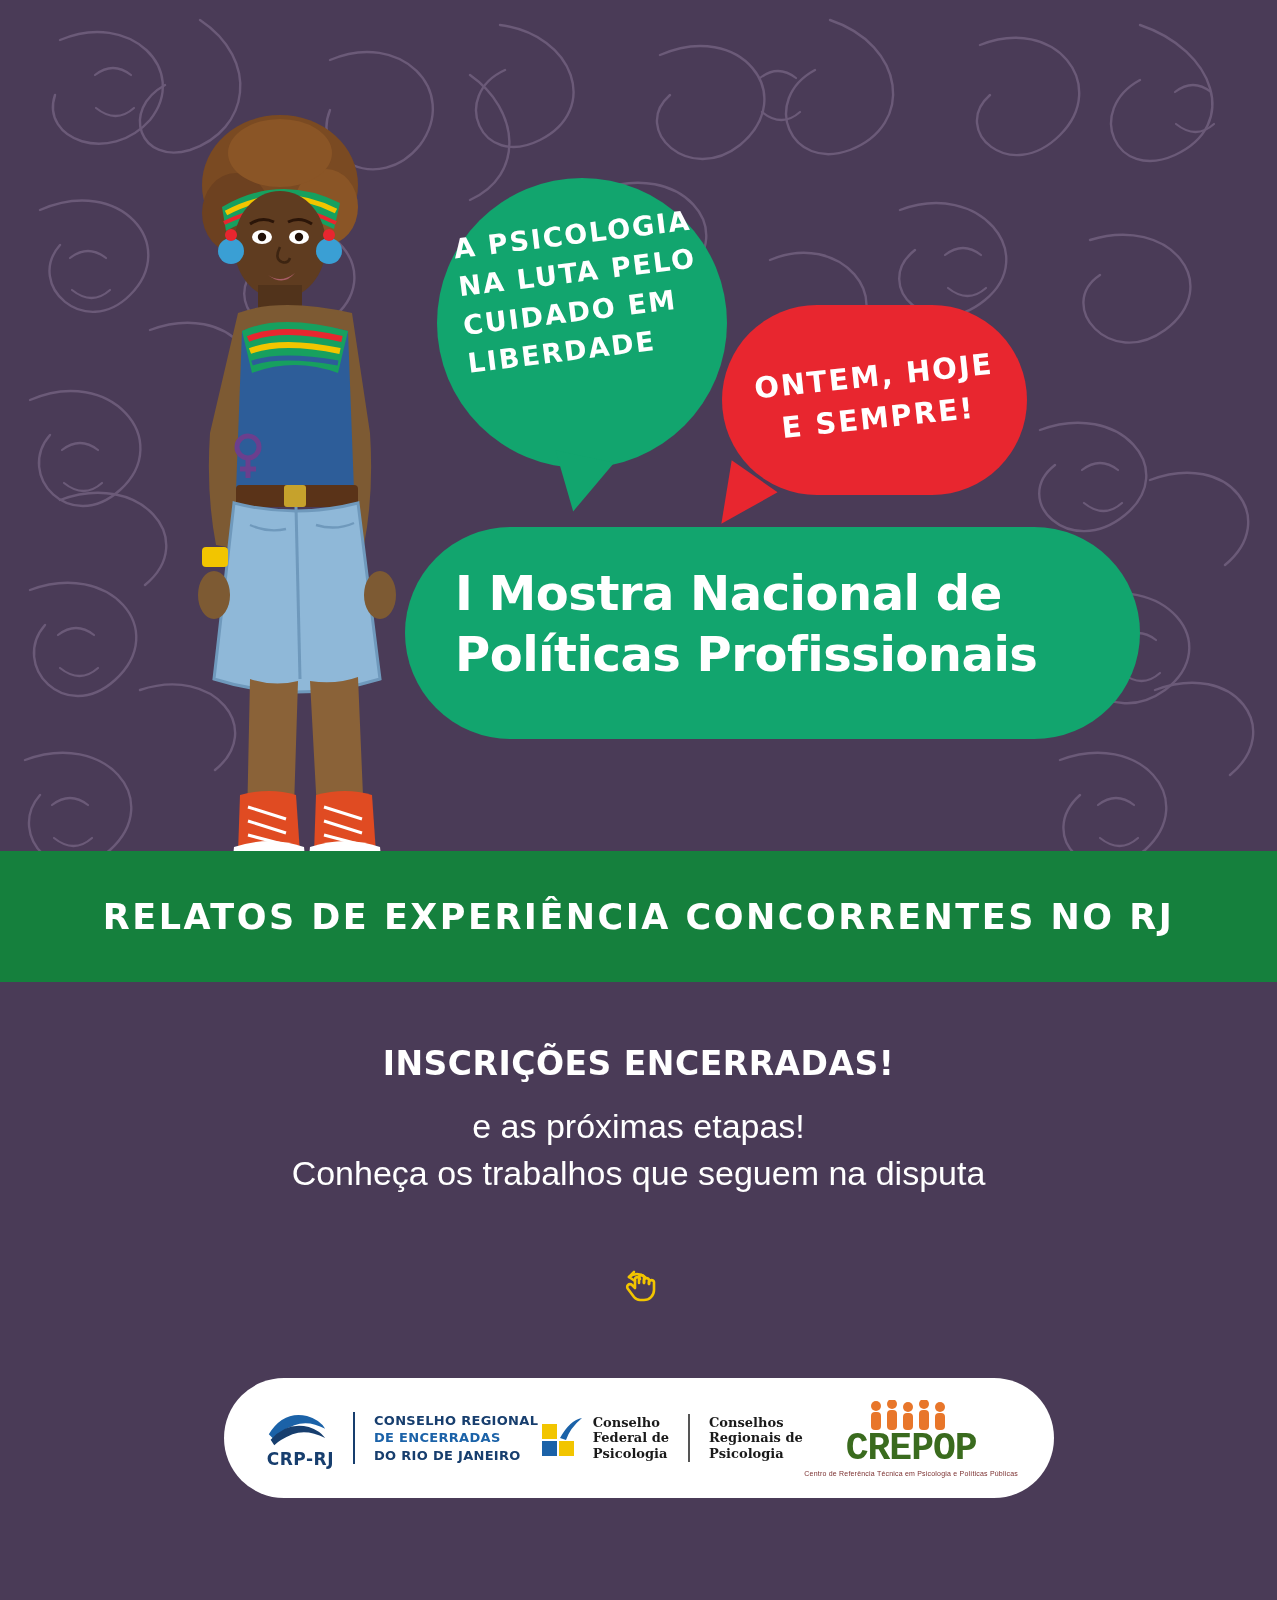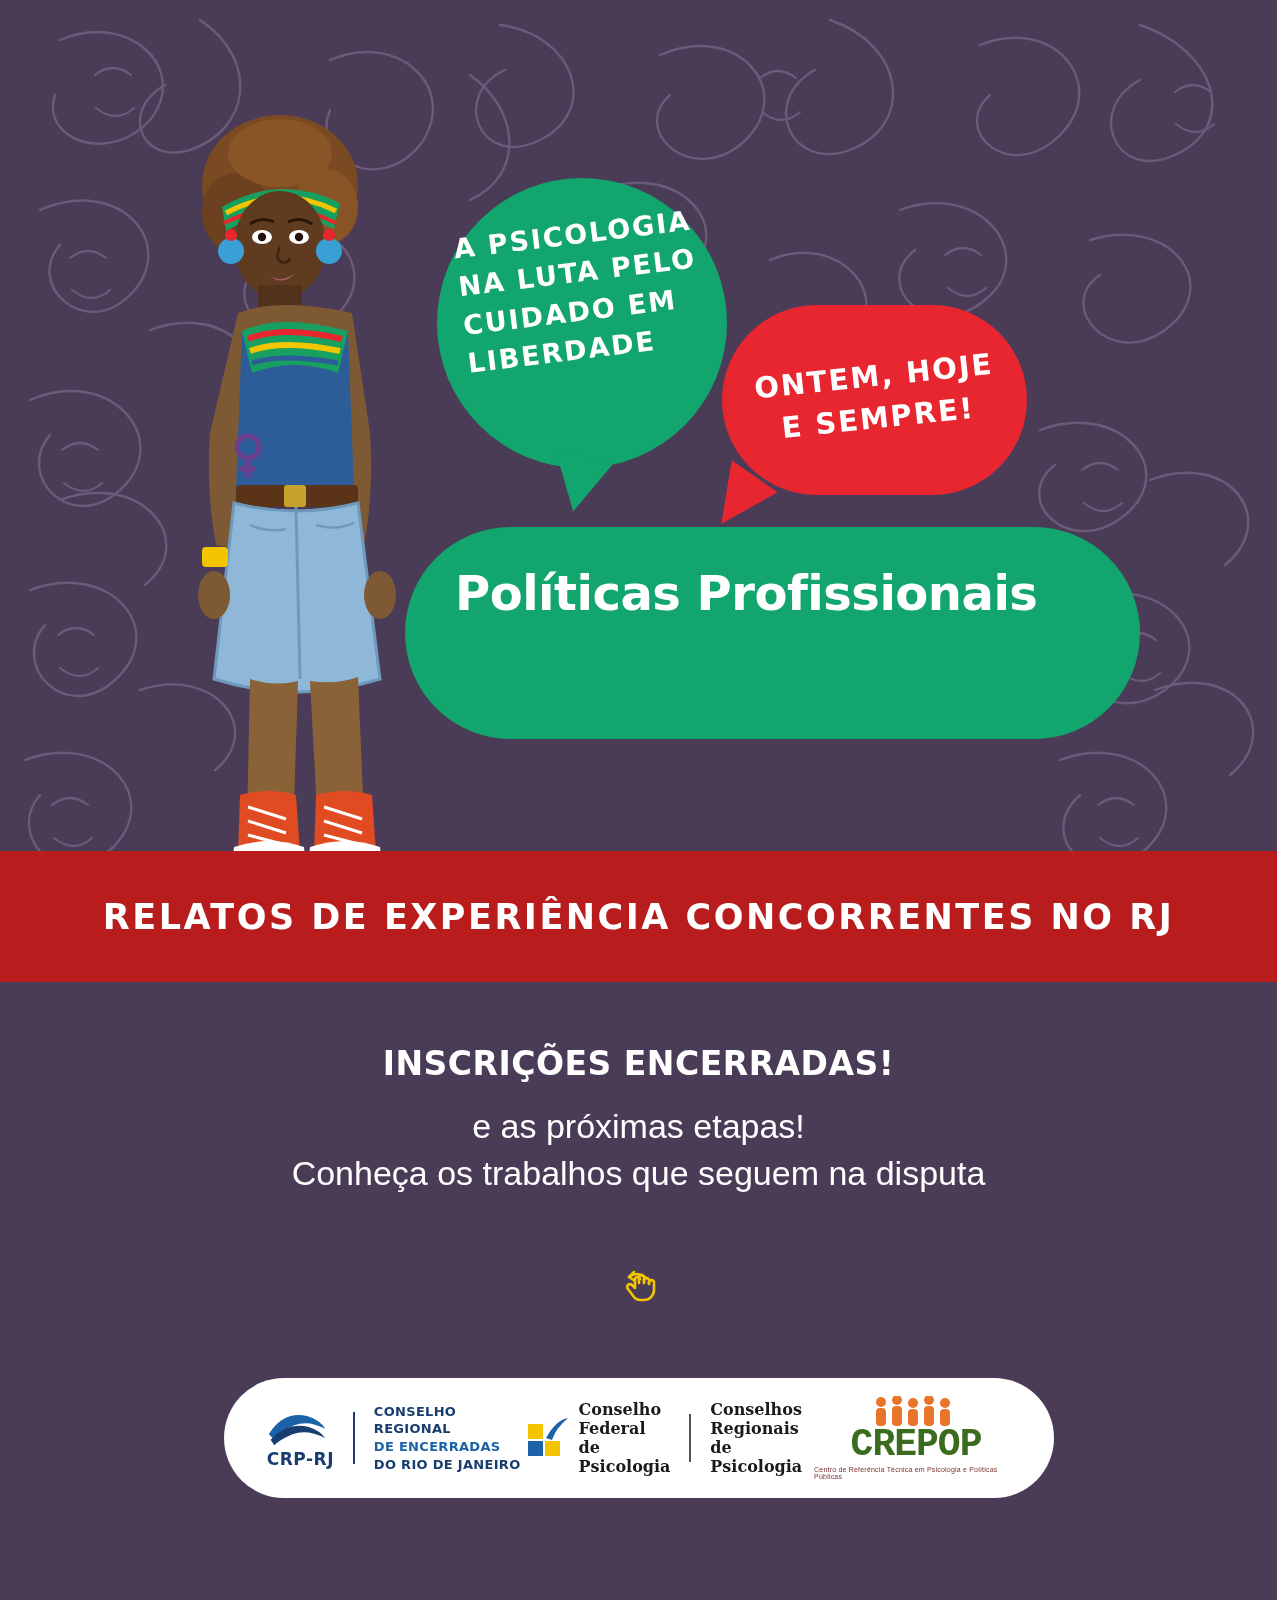--- a/index.html
+++ b/index.html
@@ -138,21 +138,21 @@
     letter-spacing: -0.5px;
   }
 
   
   .pink-band {
     position: absolute;
     left: 0;
     top: 851px;
     width: 100%;
     height: 131px;
-    background: #b91c1c;
+    background: #15803d;
     z-index: 7;
     display: flex;
     align-items: center;
     justify-content: center;
   }
   .pink-band-text {
     color: #ffffff;
     font-family: "DejaVu Sans", sans-serif;
     font-weight: bold;
     font-size: 35px;
@@ -262,21 +262,21 @@
 
   
   .cfp { gap: 9px; }
   .cfp-mark {
     width: 44px; height: 44px;
     position: relative;
   }
   .cfp-text {
     font-family: "DejaVu Serif", serif;
     font-weight: bold;
-    font-size: 16px;
+    font-size: 13px;
     line-height: 1.2;
     color: #1a1a1a;
     text-align: left;
   }
   .cfp-divider {
     width: 2px;
     height: 48px;
     background: #555;
     margin: 0 10px;
   }
@@ -442,20 +442,21 @@
   </div>
   <div class="bubble-green-text">A PSICOLOGIA NA LUTA PELO CUIDADO EM LIBERDADE</div>
 
   <div class="bubble-red">
     <span class="tail"></span>
   </div>
   <div class="bubble-red-text">ONTEM, HOJE E SEMPRE!</div>
 
   <div class="title-box"></div>
   <div class="title-text">
+    <div>I Mostra Nacional de</div>
     <div>Políticas Profissionais</div>
   </div>
 
   <div class="pink-band">
     <div class="pink-band-text">RELATOS DE EXPERIÊNCIA CONCORRENTES NO RJ</div>
   </div>
 
   <div class="bottom">
     <div class="headline">INSCRIÇÕES ENCERRADAS!</div>
     <div class="subline">

